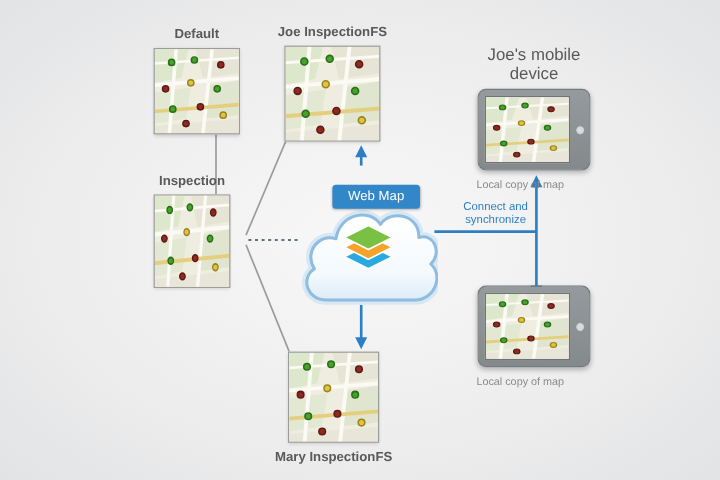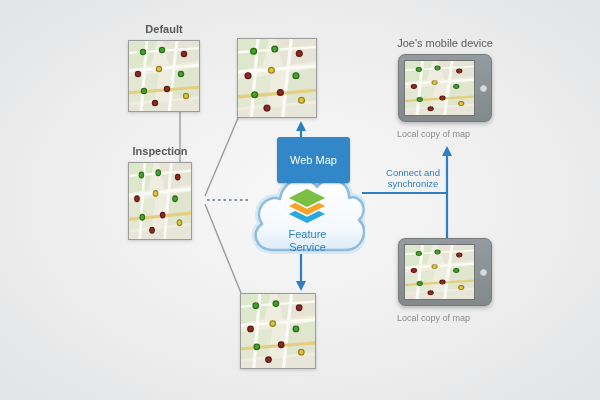--- a/index.html
+++ b/index.html
@@ -19,37 +19,37 @@
     overflow:hidden;
   }
   .map-frame svg{display:block;}
   .map-label{
     position:absolute;left:-30px;right:-30px;text-align:center;
     font-size:11px;color:#595959;
   }
   .map-label.above{bottom:100%;margin-bottom:5px;}
   .map-label.below{top:100%;margin-top:6px;}
   .webmap-badge{
-    position:absolute;left:277px;top:137px;
+    position:absolute;left:277px;top:154px;
     background:#3187c8;color:#ffffff;font-size:11px;
-    padding:17px 13px;border-radius:3px;
+    padding:4px 13px;border-radius:3px;
     box-shadow:0 1px 2px rgba(0,0,0,.25);
   }
   .cloud-wrap{position:absolute;left:250px;top:160px;width:115px;height:100px;}
   .service-label{
     position:absolute;left:250px;top:228px;width:115px;
     text-align:center;font-size:11px;line-height:13px;color:#2c7fc3;
   }
   .sync-label{
     position:absolute;left:378px;top:167px;width:70px;
     text-align:center;font-size:9.5px;line-height:11px;color:#2c7fc3;
   }
   .device-group{position:absolute;width:96px;}
   .device-title{
-    text-align:center;font-size:11px;color:#595959;margin-bottom:5px;
+    text-align:center;font-size:14px;color:#595959;margin-bottom:5px;
   }
   .tablet{
     position:relative;width:92px;height:66px;margin:0 auto;
     background:linear-gradient(#949a9d,#84898c);
     border:1px solid #767b7e;border-radius:7px;
     box-shadow:0 2px 4px rgba(0,0,0,.25);
   }
   .tablet .screen{
     position:absolute;left:5px;top:5px;bottom:5px;right:16px;
     background:#efeddf;border:1px solid #6f7477;overflow:hidden;
@@ -117,20 +117,21 @@
     <circle cx="15" cy="50" r="2.6" fill="#44a32a" stroke="#2c6e18"></circle>
     <circle cx="38" cy="48" r="2.6" fill="#8f2a22" stroke="#5e1a15"></circle>
     <circle cx="57" cy="55" r="2.6" fill="#e2c33c" stroke="#9a8420"></circle>
     <circle cx="26" cy="62" r="2.6" fill="#8f2a22" stroke="#5e1a15"></circle>
   </g>
 </svg>
       </div>
   </div>
 
   <div class="map-node" style="left:237px;top:38px;width:80px;height:80px">
+    <div class="map-label above">Joe InspectionFS</div>
     <div class="map-frame map-fill">
 <svg viewBox="0 0 70 70" preserveAspectRatio="none" width="100%" height="100%">
   <rect width="70" height="70" fill="#efeddf"></rect>
   <polygon points="0,0 28,0 22,24 0,28" fill="#dde7cb"></polygon>
   <polygon points="34,0 70,0 70,20 40,24" fill="#e6e4d4"></polygon>
   <polygon points="0,36 30,32 26,58 0,62" fill="#e2e8d2"></polygon>
   <polygon points="44,30 70,26 70,55 40,58" fill="#dfe5cf"></polygon>
   <polygon points="0,64 70,58 70,70 0,70" fill="#e8e6d8"></polygon>
   <g stroke="#fbfaf4" stroke-width="3" fill="none">
     <path d="M-2,30 L72,24"></path>
@@ -182,20 +183,21 @@
     <circle cx="15" cy="50" r="2.6" fill="#44a32a" stroke="#2c6e18"></circle>
     <circle cx="38" cy="48" r="2.6" fill="#8f2a22" stroke="#5e1a15"></circle>
     <circle cx="57" cy="55" r="2.6" fill="#e2c33c" stroke="#9a8420"></circle>
     <circle cx="26" cy="62" r="2.6" fill="#8f2a22" stroke="#5e1a15"></circle>
   </g>
 </svg>
       </div>
   </div>
 
   <div class="map-node" style="left:240px;top:293px;width:76px;height:76px">
+    <div class="map-label below">Mary InspectionFS</div>
     <div class="map-frame map-fill">
 <svg viewBox="0 0 70 70" preserveAspectRatio="none" width="100%" height="100%">
   <rect width="70" height="70" fill="#efeddf"></rect>
   <polygon points="0,0 28,0 22,24 0,28" fill="#dde7cb"></polygon>
   <polygon points="34,0 70,0 70,20 40,24" fill="#e6e4d4"></polygon>
   <polygon points="0,36 30,32 26,58 0,62" fill="#e2e8d2"></polygon>
   <polygon points="44,30 70,26 70,55 40,58" fill="#dfe5cf"></polygon>
   <polygon points="0,64 70,58 70,70 0,70" fill="#e8e6d8"></polygon>
   <g stroke="#fbfaf4" stroke-width="3" fill="none">
     <path d="M-2,30 L72,24"></path>
@@ -232,24 +234,20 @@
       <path d="M22,90 C6,90 0,72 12,64 C3,50 16,34 30,39 C33,18 58,13 67,27 C76,14 100,19 99,38 C111,34 119,50 109,60 C120,70 112,90 96,90 Z" fill="none" stroke="#d7e8f5" stroke-width="8" stroke-linejoin="round"></path>
       <path d="M22,90 C6,90 0,72 12,64 C3,50 16,34 30,39 C33,18 58,13 67,27 C76,14 100,19 99,38 C111,34 119,50 109,60 C120,70 112,90 96,90 Z" fill="url(#cloudGrad)" stroke="#8fbcdf" stroke-width="2.5" stroke-linejoin="round"></path>
       <g stroke="#ffffff" stroke-width="1.4">
         <polygon points="57,44 77,54 57,64 37,54" fill="#2aa9e0"></polygon>
         <polygon points="57,36 77,46 57,56 37,46" fill="#f7a228"></polygon>
         <polygon points="57,28 77,38 57,48 37,38" fill="#7ac143"></polygon>
       </g>
     </svg>
   </div>
   <div class="webmap-badge">Web Map</div>
-  <div class="service-label">
-    <span>Feature</span><br>
-    <span>Service</span>
-  </div>
 
   <div class="sync-label">
     <span>Connect and</span><br>
     <span>synchronize</span>
   </div>
 
   <div class="device-group" style="left:397px;top:37px">
     <div class="device-title">Joe's mobile device</div>
     <div class="tablet">
       <div class="screen map-fill">

